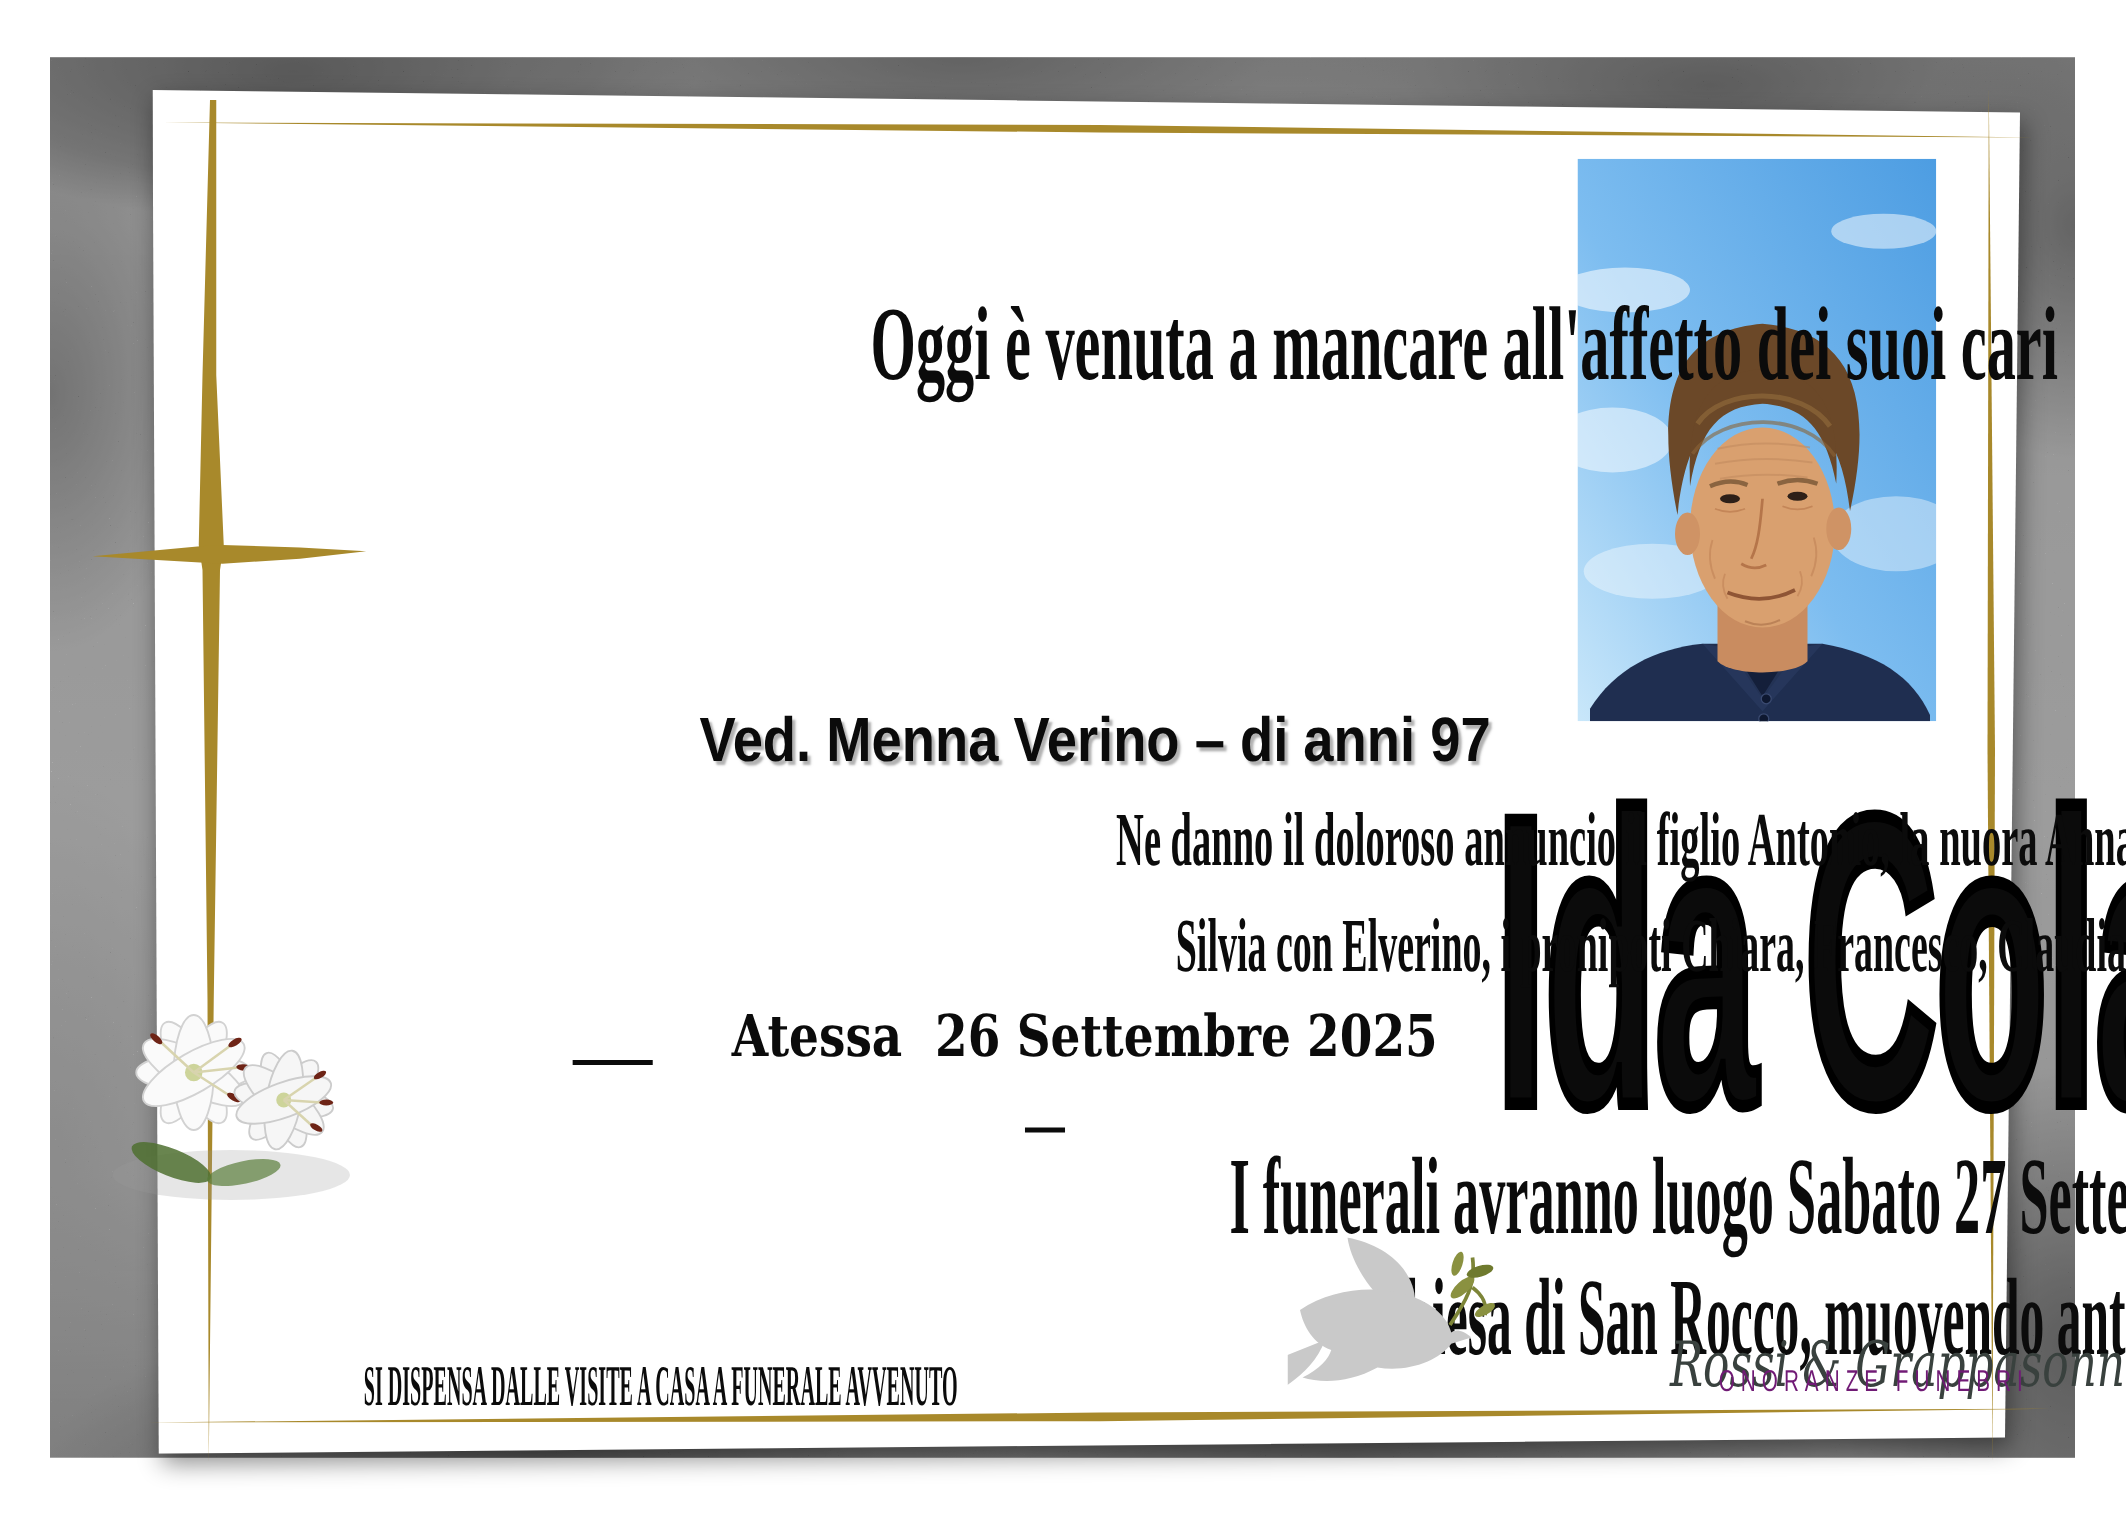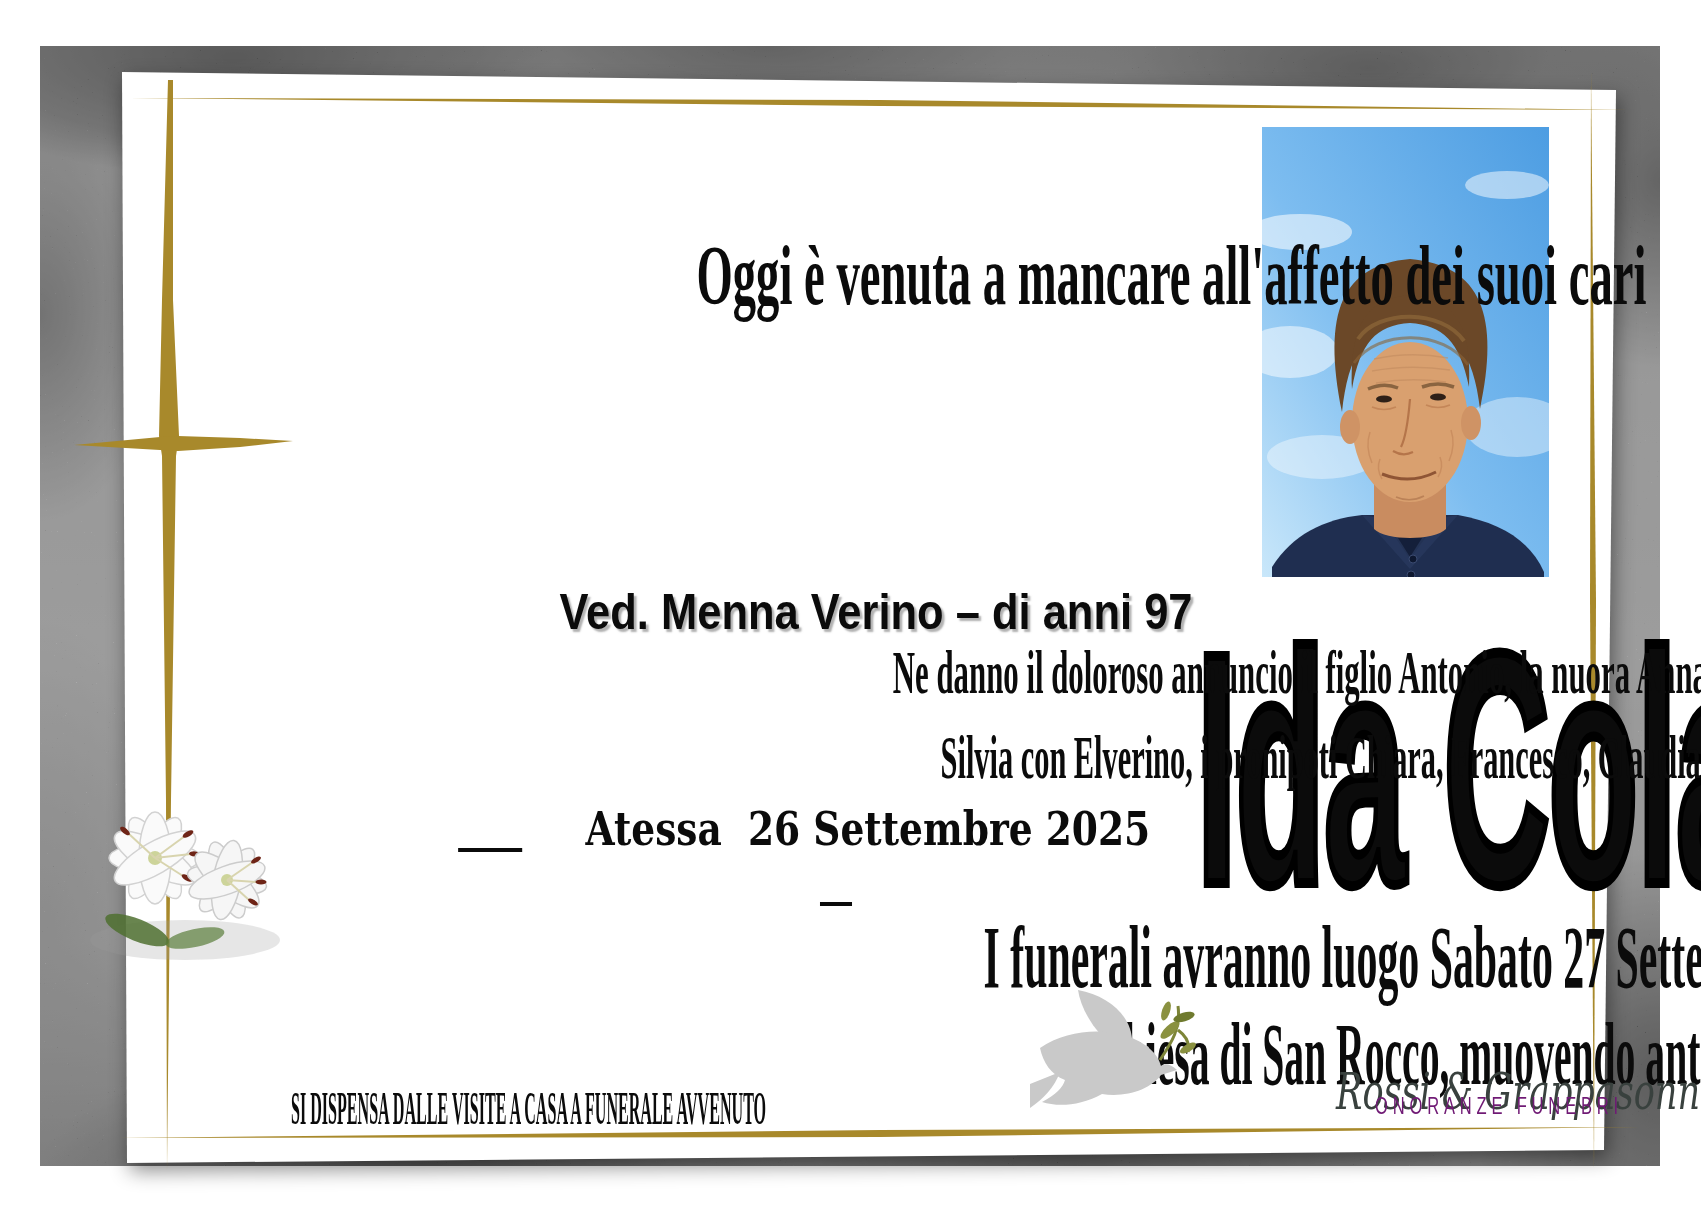--- a/index.html
+++ b/index.html
@@ -27,21 +27,21 @@
   
   .photo{position:absolute;left:1262px;top:127px;width:287px;height:450px;}
   
   .tline{position:absolute;line-height:1;text-align:center;white-space:pre;}
   .tline>span{display:inline-block;white-space:pre;transform-origin:50% 0;}
   .left-anchor{text-align:center;}
   .left-anchor>span{transform-origin:0 0;}
   .intro   {left:232px;top:130px;width:1010px;font:bold 84px "Liberation Serif",serif;}
   .name    {left:238px;top:199px;width:1002px;font:bold 330px "Liberation Sans",sans-serif;
             letter-spacing:-0.015em;-webkit-text-stroke:10px #000;}
-  .subtitle{left:456px;top:525px;width:600px;font:bold 50px "Liberation Sans",sans-serif;
+  .subtitle{left:456px;top:505px;width:600px;font:bold 50px "Liberation Sans",sans-serif;
             text-shadow:3px 3px 2px rgba(125,125,125,.6);}
   .fam1    {left:234px;top:568px;width:1260px;font:bold 61px "Liberation Serif",serif;}
   .fam2    {left:226px;top:653px;width:1260px;font:bold 61px "Liberation Serif",serif;}
   .dateline{left:206px;top:748px;width:1260px;font:bold 46px "DejaVu Serif",serif;text-decoration:underline;}
   .fun1    {left:255px;top:806px;width:1260px;font:bold 88px "Liberation Serif",serif;}
   .fun2    {left:253px;top:903px;width:1260px;font:bold 88px "Liberation Serif",serif;}
   .notice  {left:245px;top:1029px;width:900px;font:bold 46px "Liberation Serif",serif;}
   .script  {left:1190px;top:1005px;width:396px;font:italic 50px "DejaVu Serif",serif;color:#39413e;}
   .tagline {left:1264px;top:1064px;width:252px;font:24px "Liberation Sans",sans-serif;
             letter-spacing:7px;color:#701a75;}

